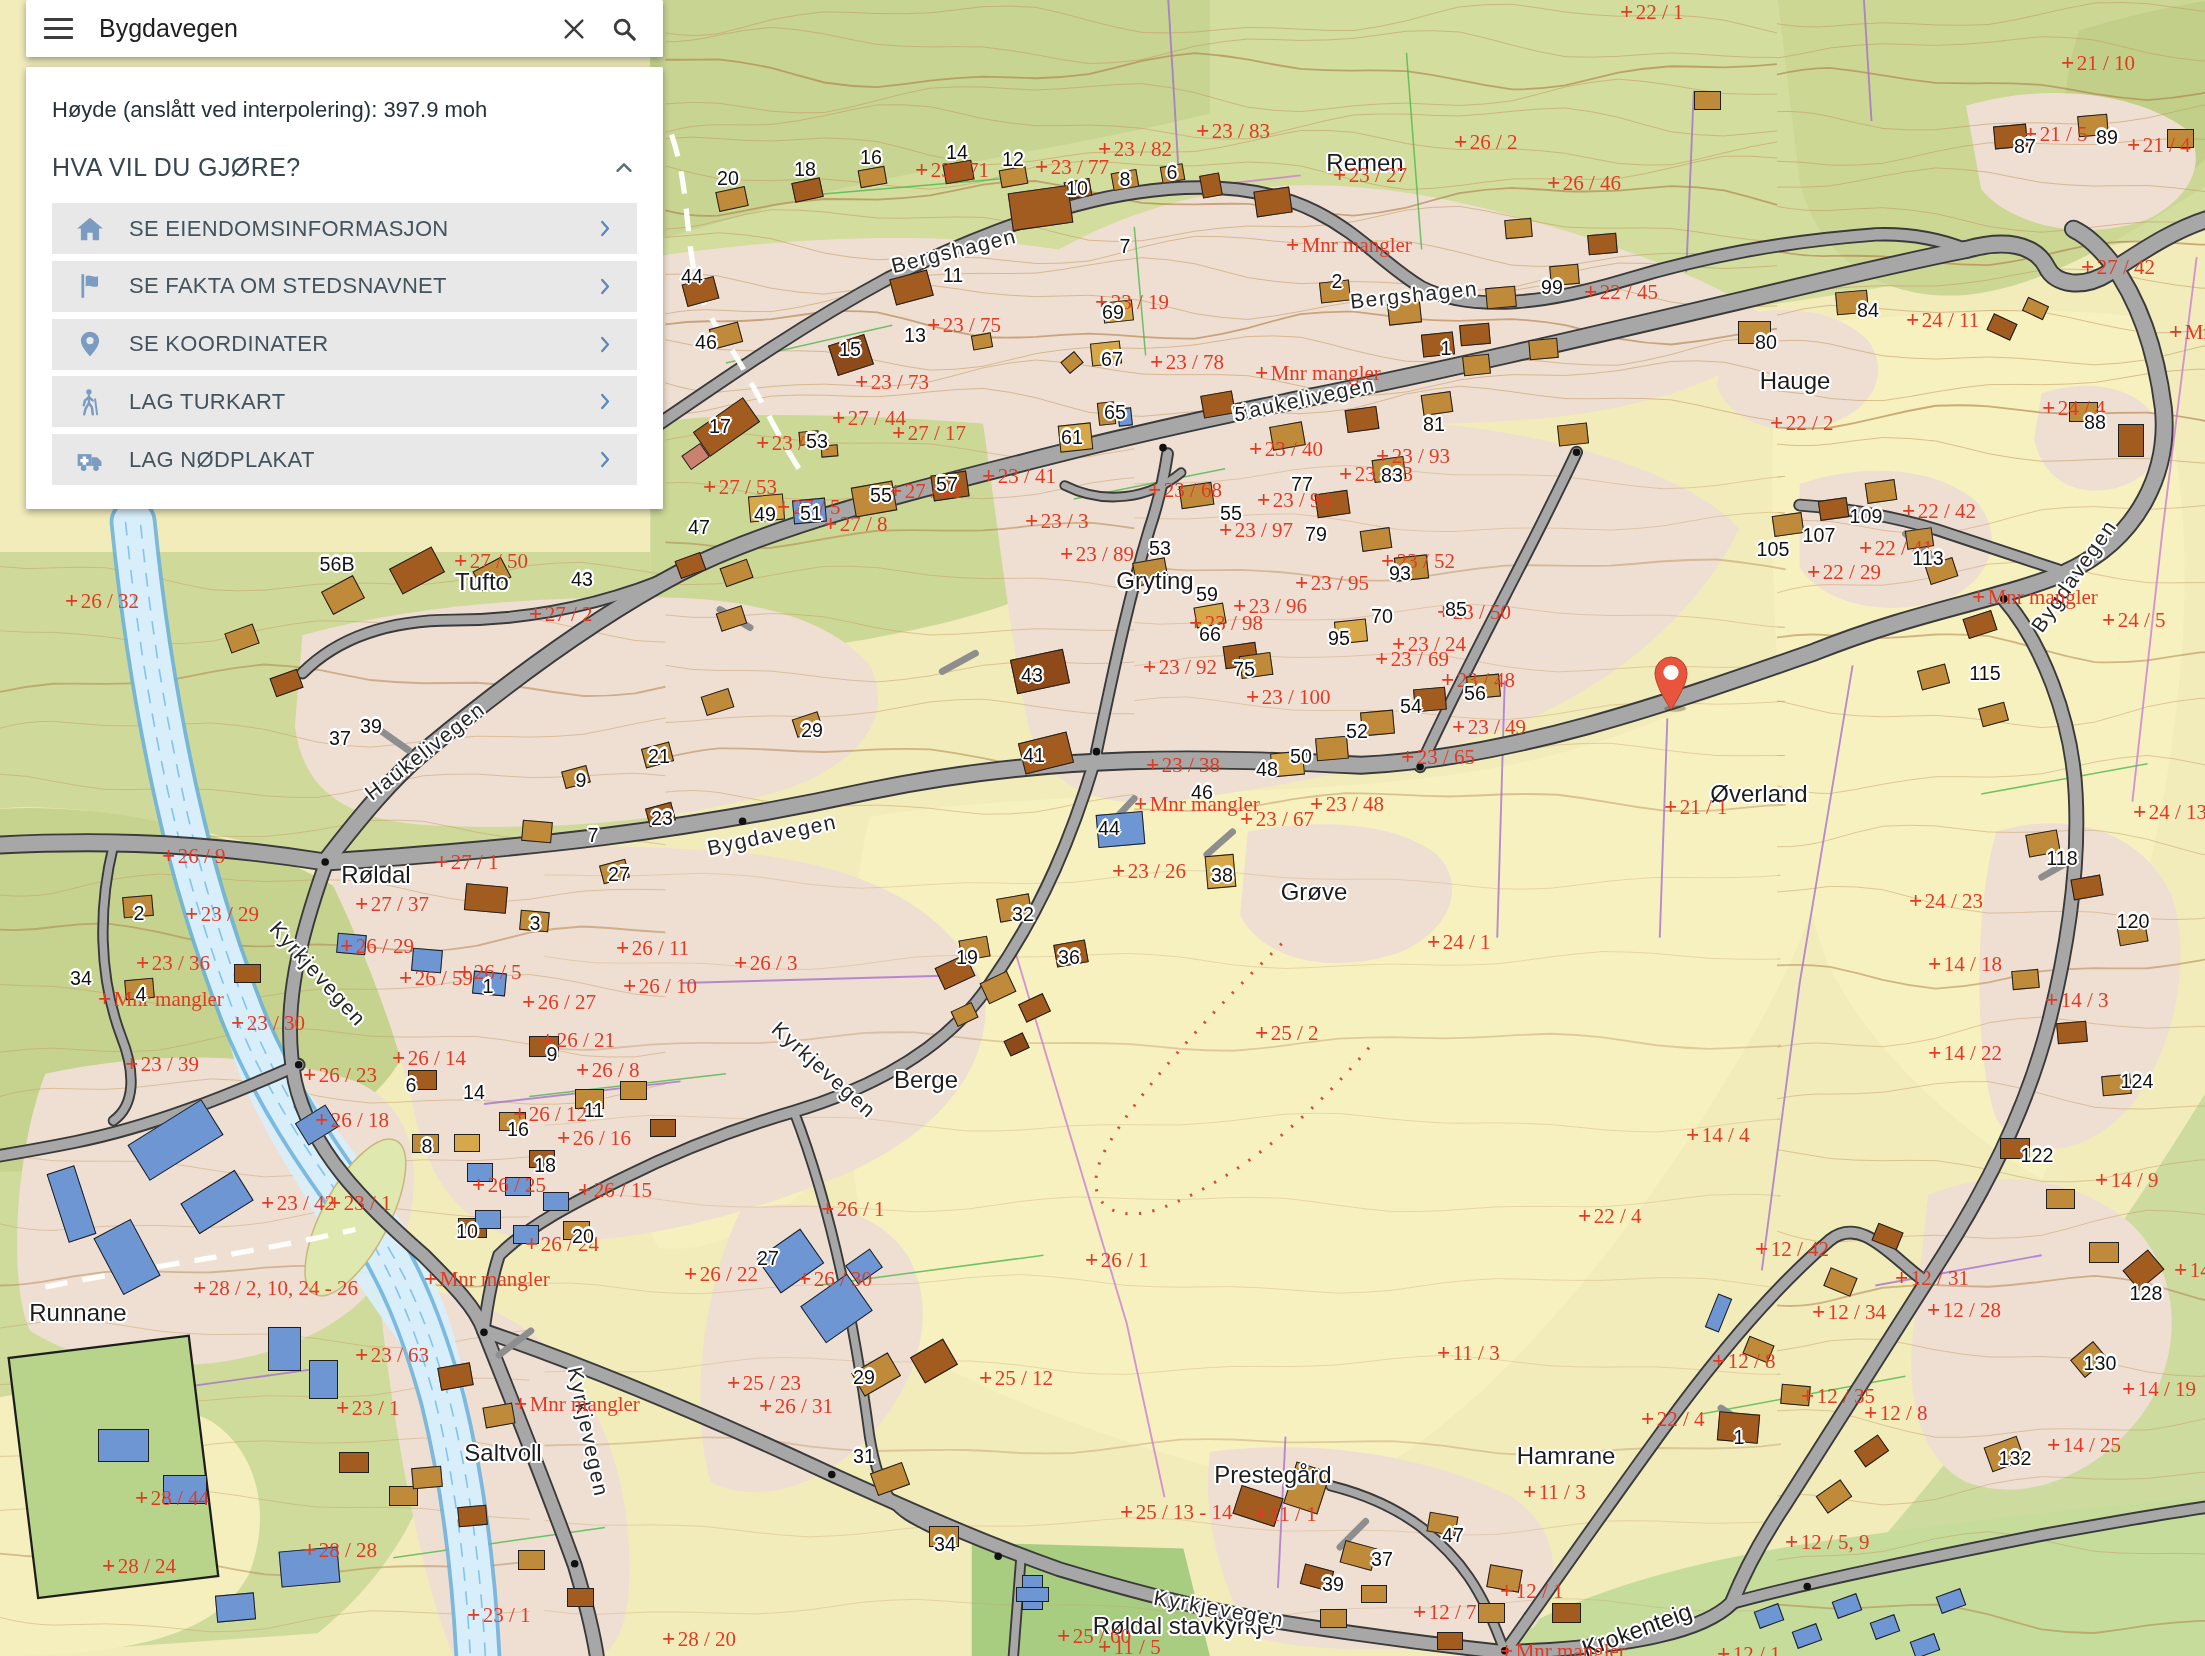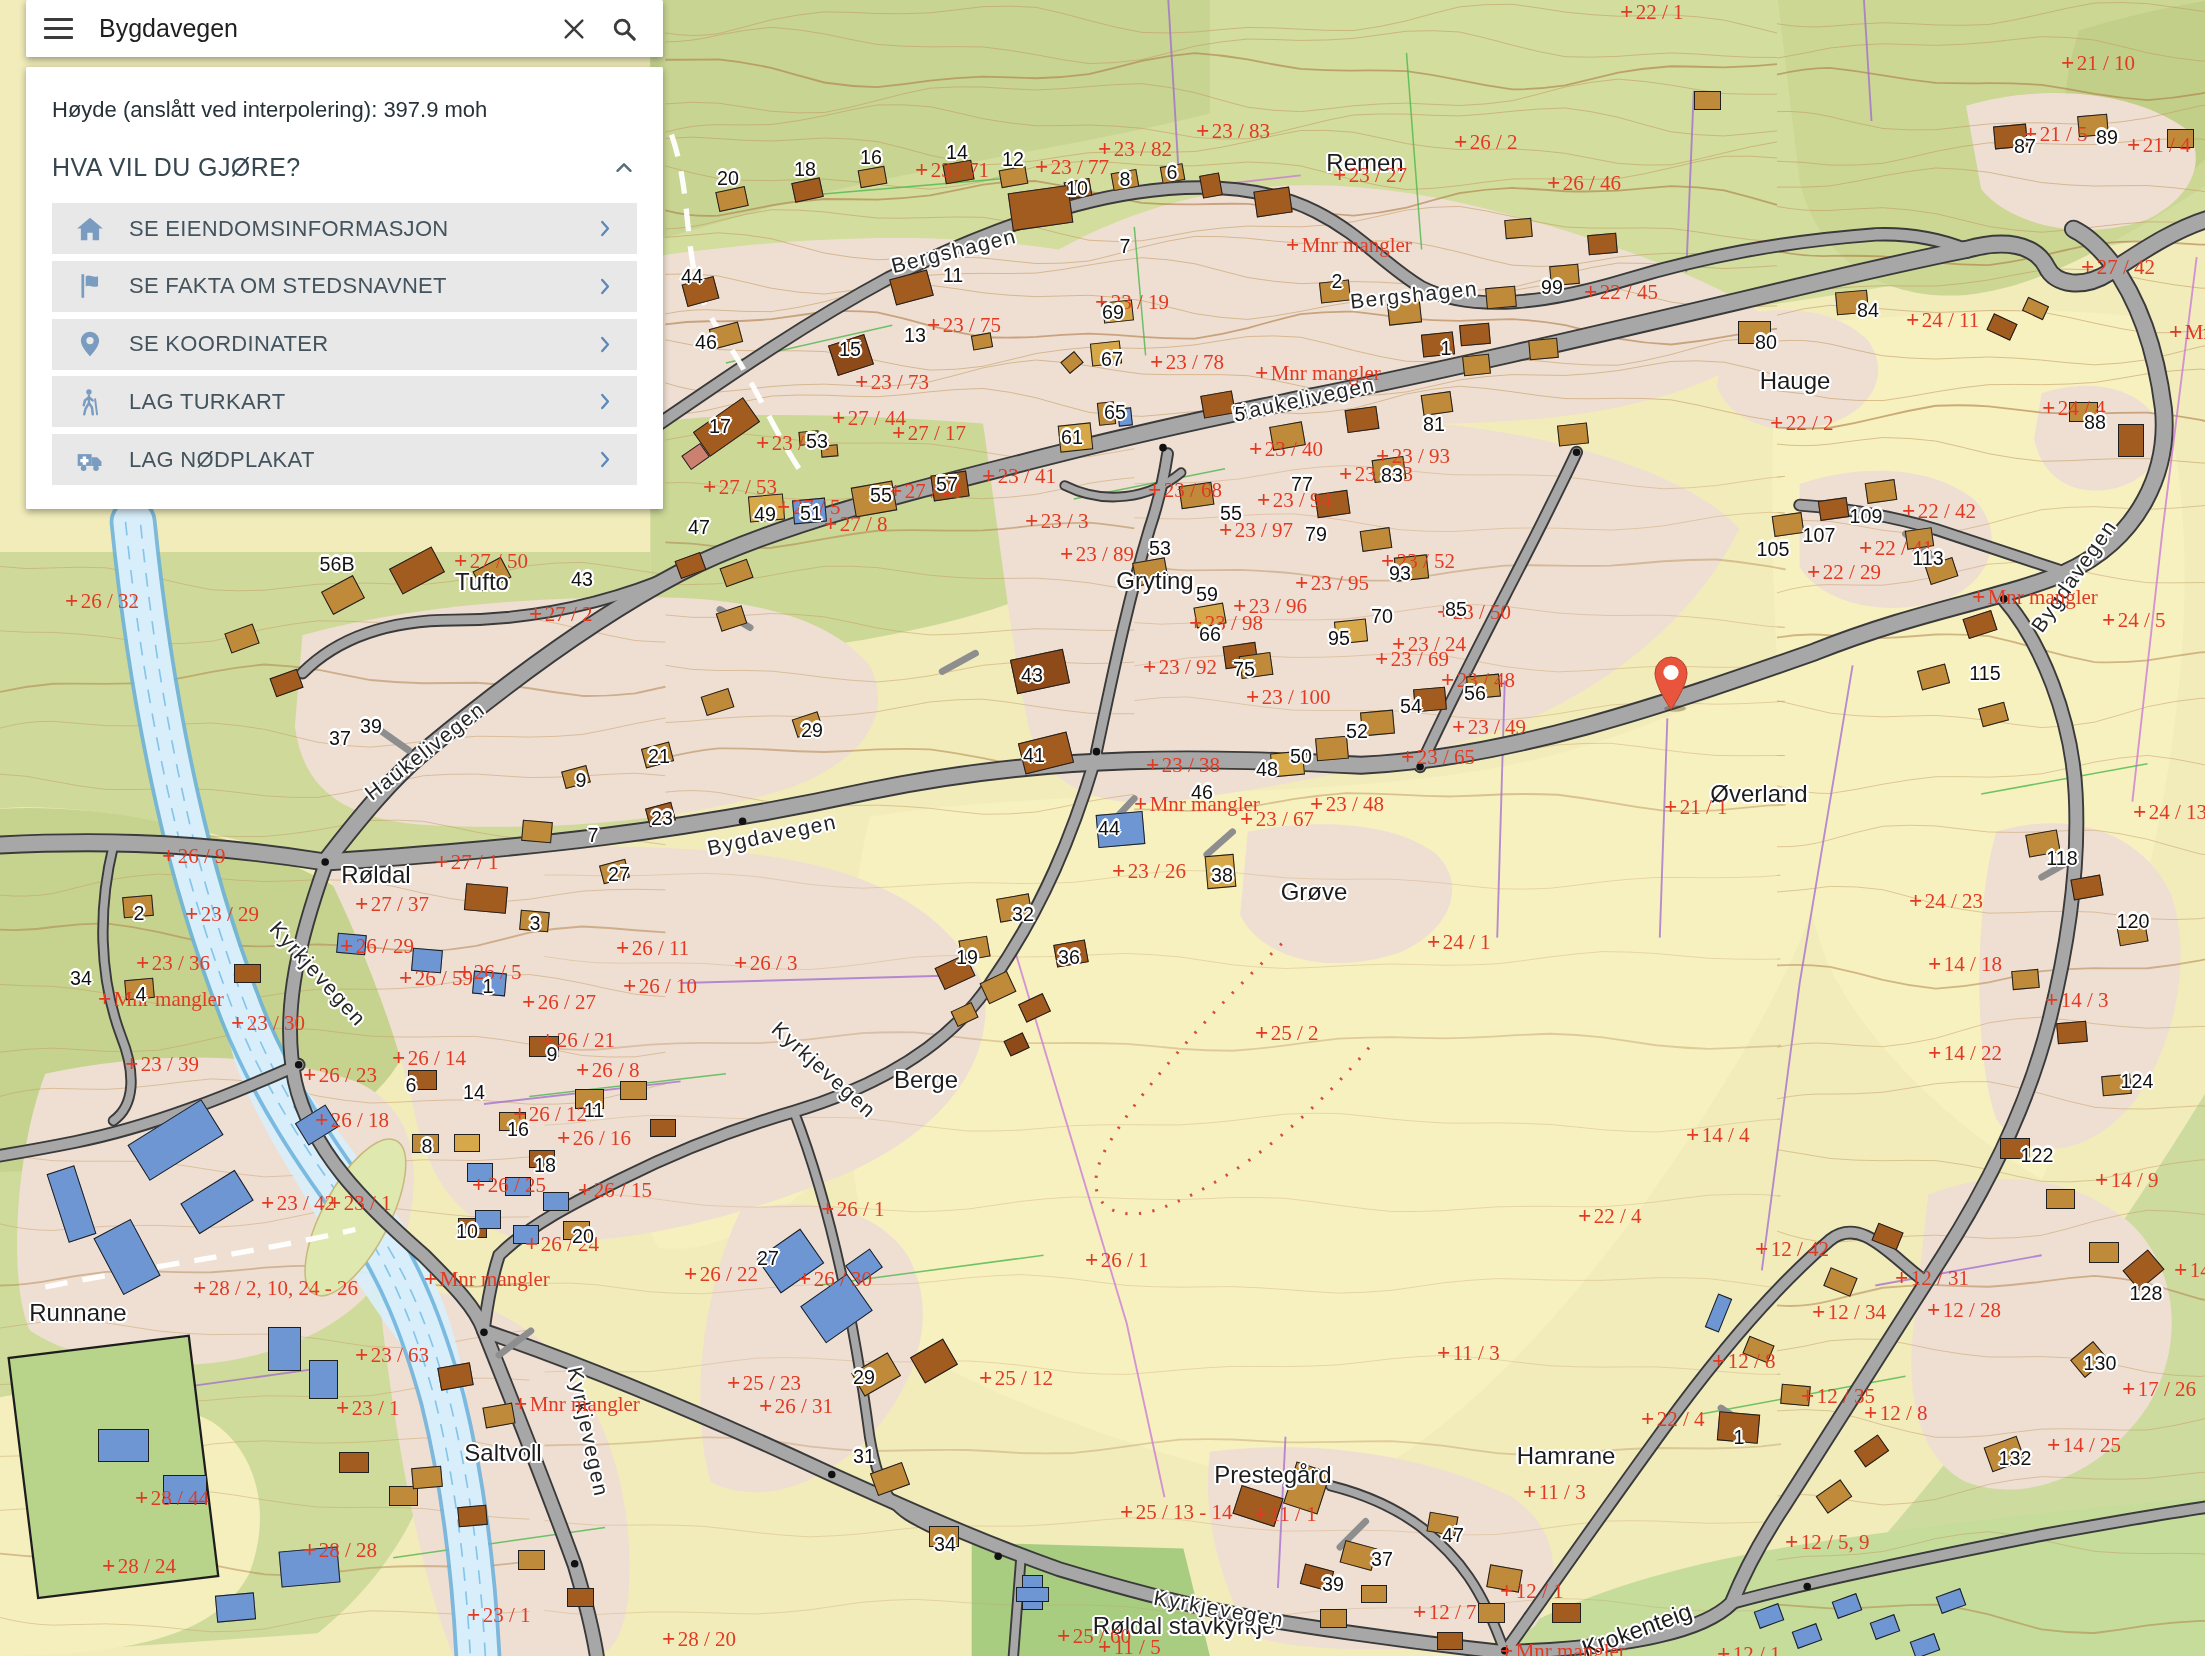--- a/index.html
+++ b/index.html
@@ -613,21 +613,21 @@
       <div class="parcel-label" style="left: 162px; top: 855px;"><span class="cross">+</span><span>26 / 9</span></div>
       <div class="parcel-label" style="left: 1712px; top: 1360px;"><span class="cross">+</span><span>12 / 8</span></div>
       <div class="parcel-label" style="left: 1755px; top: 1248px;"><span class="cross">+</span><span>12 / 42</span></div>
       <div class="parcel-label" style="left: 1895px; top: 1277px;"><span class="cross">+</span><span>12 / 31</span></div>
       <div class="parcel-label" style="left: 1812px; top: 1311px;"><span class="cross">+</span><span>12 / 34</span></div>
       <div class="parcel-label" style="left: 1927px; top: 1309px;"><span class="cross">+</span><span>12 / 28</span></div>
       <div class="parcel-label" style="left: 1801px; top: 1395px;"><span class="cross">+</span><span>12 / 35</span></div>
       <div class="parcel-label" style="left: 1864px; top: 1412px;"><span class="cross">+</span><span>12 / 8</span></div>
       <div class="parcel-label" style="left: 1785px; top: 1541px;"><span class="cross">+</span><span>12 / 5, 9</span></div>
       <div class="parcel-label" style="left: 2174px; top: 1269px;"><span class="cross">+</span><span>14 / 25</span></div>
-      <div class="parcel-label" style="left: 2122px; top: 1388px;"><span class="cross">+</span><span>17 / 26</span></div>
+      <div class="parcel-label" style="left: 2122px; top: 1388px;"><span class="cross">+</span><span>14 / 19</span></div>
       <div class="parcel-label" style="left: 2047px; top: 1444px;"><span class="cross">+</span><span>14 / 25</span></div>
       <div class="parcel-label" style="left: 1717px; top: 1653px;"><span class="cross">+</span><span>12 / 1</span></div>
       <div class="parcel-label" style="left: 1686px; top: 1134px;"><span class="cross">+</span><span>14 / 4</span></div>
       <div class="parcel-label" style="left: 1578px; top: 1215px;"><span class="cross">+</span><span>22 / 4</span></div>
       <div class="parcel-label" style="left: 1928px; top: 963px;"><span class="cross">+</span><span>14 / 18</span></div>
       <div class="parcel-label" style="left: 2045px; top: 999px;"><span class="cross">+</span><span>14 / 3</span></div>
       <div class="parcel-label" style="left: 1928px; top: 1052px;"><span class="cross">+</span><span>14 / 22</span></div>
       <div class="parcel-label" style="left: 2095px; top: 1179px;"><span class="cross">+</span><span>14 / 9</span></div>
       <div class="parcel-label" style="left: 1909px; top: 900px;"><span class="cross">+</span><span>24 / 23</span></div>
       <div class="parcel-label" style="left: 1120px; top: 1511px;"><span class="cross">+</span><span>25 / 13 - 14</span></div>

